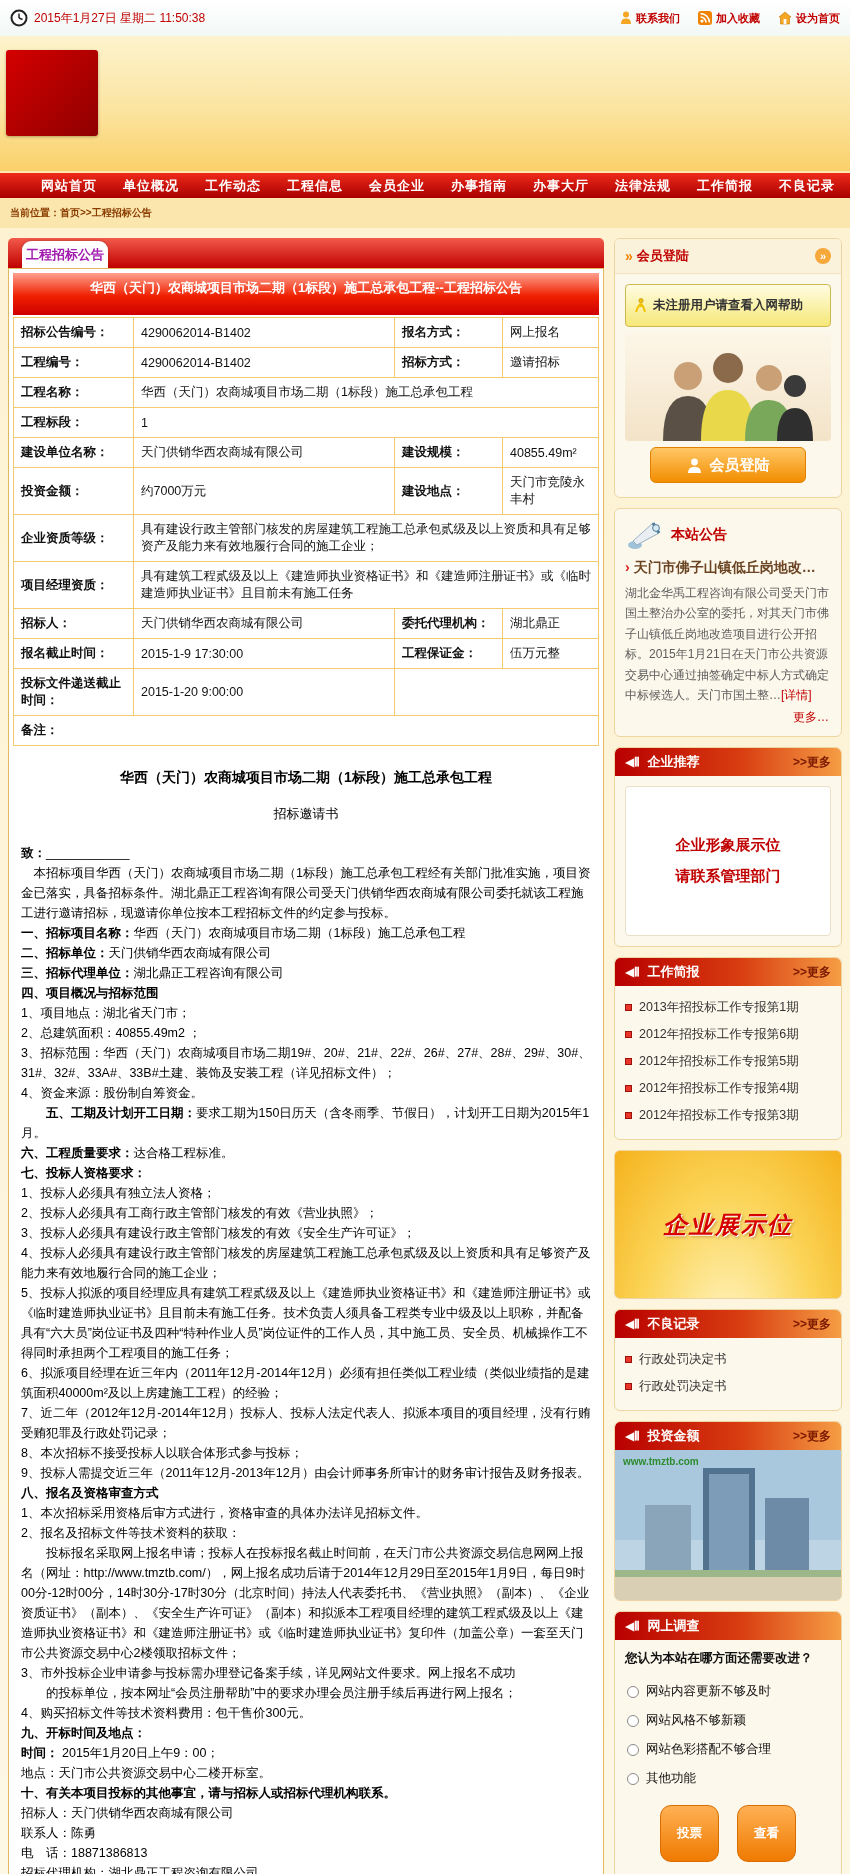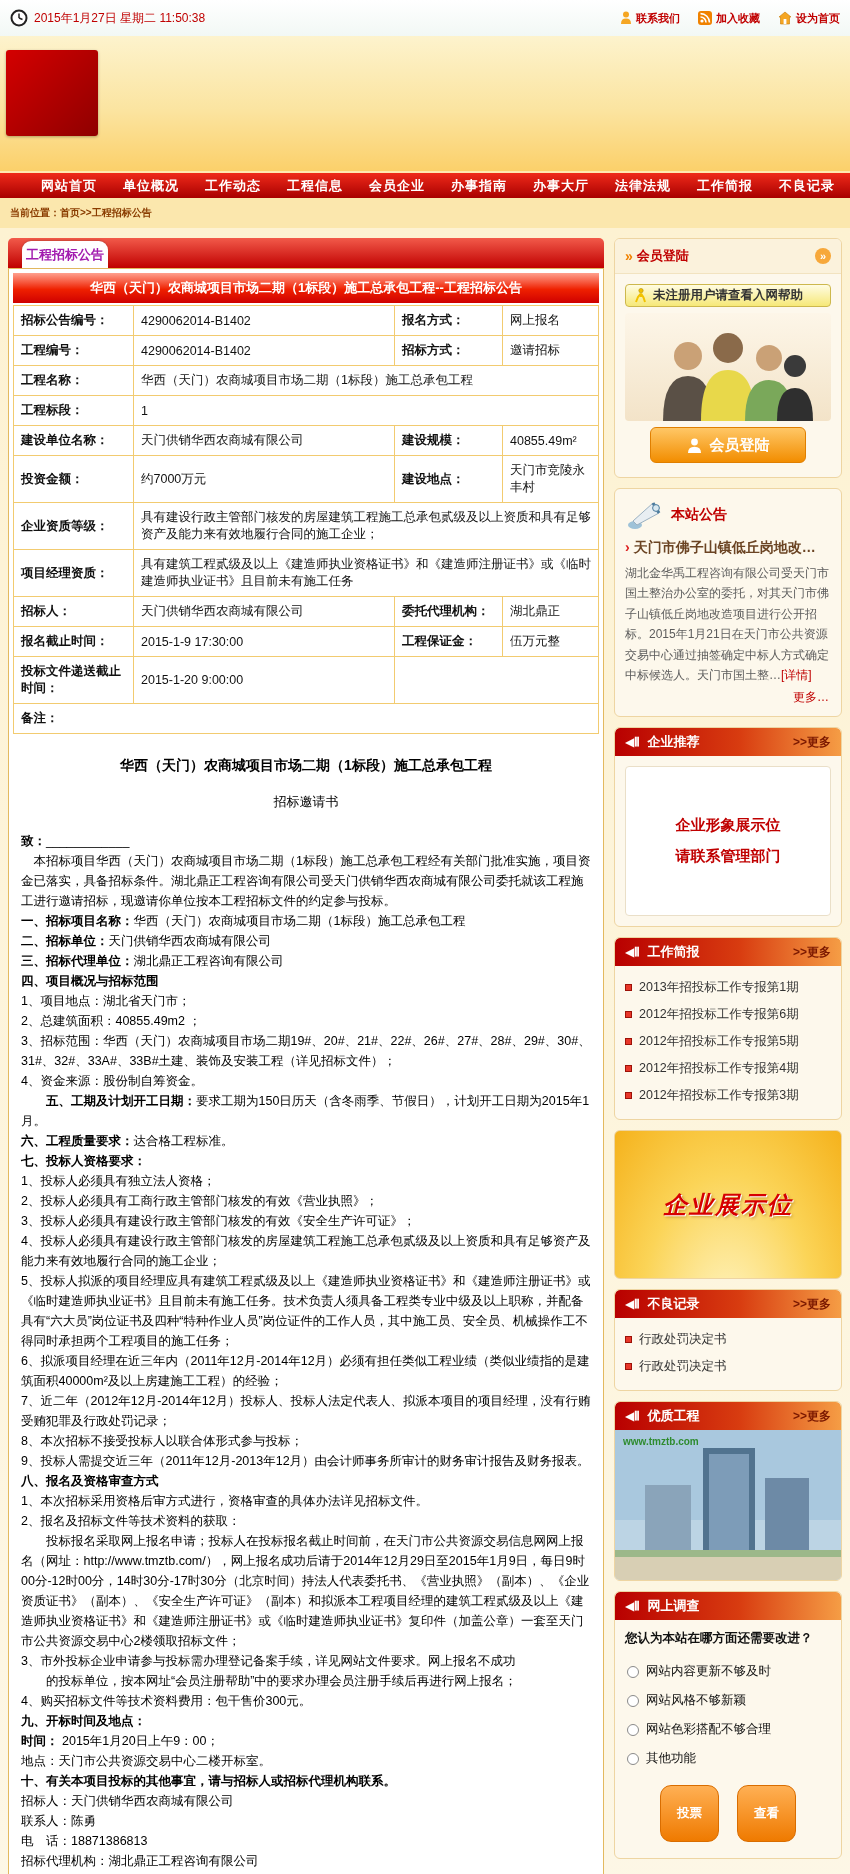--- a/index.html
+++ b/index.html
@@ -26,40 +26,40 @@
   
   .main { display:flex; gap:10px; padding:10px 8px 4px; background:linear-gradient(#fdf2d2,#fdf7e6); align-items:flex-start; }
   .colL { flex:1; min-width:0; }
   .colR { width:228px; flex:none; }
 
   
   .tabbar { height:30px; background:linear-gradient(#f25a4a,#c00000); border-radius:5px 5px 0 0; position:relative; }
   .tab { position:absolute; left:14px; bottom:0; background:#fff; color:#a21caf; font-weight:bold; font-size:13px; padding:5px 4px 4px; border-radius:9px 9px 0 0; box-shadow:0 -1px 2px rgba(0,0,0,.15); }
 
   .doc-wrap { border:1px solid #e3b95f; background:#fff; padding:4px; }
-  .doc-title { height:30px; line-height:30px; text-align:center; color:#fff; font-weight:bold; font-size:13px;
+  .doc-title { height:42px; line-height:30px; text-align:center; color:#fff; font-weight:bold; font-size:13px;
                background:linear-gradient(#ffa08e 0%, #ef2000 55%, #cf0000 100%); }
   table.info { width:100%; border-collapse:collapse; font-size:12.5px; color:#111; margin-top:2px; }
   table.info td { border:1px solid #f2cb70; padding:6px 7px; vertical-align:middle; }
   td.lbl { font-weight:bold; width:120px; }
   td.lbl2 { font-weight:bold; width:108px; }
   td.v2 { width:96px; }
 
   .doc-body { padding:6px 8px 18px; font-size:12.5px; line-height:1.6; color:#000; }
   .doc-h1 { text-align:center; font-weight:bold; font-size:14px; margin:14px 0 4px; }
   .doc-h2 { text-align:center; font-size:13px; margin:16px 0 18px; }
   .doc-line b { font-weight:bold; }
   .ind1 { text-indent:2em; }
 
   
   .sbox { border:1px solid #eed5a2; border-radius:6px; background:#fdf8ec; margin-bottom:10px; overflow:hidden; }
   .login-head { display:flex; align-items:center; padding:8px 10px; font-size:13px; font-weight:bold; color:#c00000; background:#fbf2dc; border-bottom:1px solid #f2e3c0; }
   .gg { color:#f08200; margin-right:4px; font-size:14px; }
   .circle-more { margin-left:auto; width:16px; height:16px; border-radius:50%; background:#f7a83a; color:#fff; font-size:11px; line-height:16px; text-align:center; font-weight:bold; cursor:pointer; }
-  .help-btn { margin:10px 10px 6px; background:linear-gradient(#fffce2,#f6e878); border:1px solid #cdb84d; border-radius:4px; padding:2px 8px; font-size:12.5px; font-weight:bold; color:#333; display:flex; align-items:center; gap:6px; cursor:pointer; }
+  .help-btn { margin:10px 10px 6px; background:linear-gradient(#fffce2,#f6e878); border:1px solid #cdb84d; border-radius:4px; padding:12px 8px; font-size:12.5px; font-weight:bold; color:#333; display:flex; align-items:center; gap:6px; cursor:pointer; }
   .people { margin:4px 10px; height:108px; background:linear-gradient(#fdf6e8,#f3e3c8); border-radius:4px; display:flex; align-items:flex-end; justify-content:center; }
   .login-btn { display:flex; align-items:center; justify-content:center; gap:8px; margin:6px auto 14px; width:156px; height:36px; background:linear-gradient(#ffc766,#f28d00); border:1px solid #e07f00; border-radius:6px; color:#fff; font-weight:bold; font-size:15px; cursor:pointer; }
 
   .notice-body { padding:10px 10px 8px; }
   .notice-head { display:flex; align-items:center; gap:8px; margin-bottom:8px; }
   .notice-ttl { color:#c00000; font-weight:bold; font-size:14px; }
   .notice-link { font-size:14px; font-weight:bold; color:#6b4423; margin:4px 0 6px; cursor:pointer; }
   .notice-link .arr { color:#d22; margin-right:4px; }
   .notice-txt { font-size:12px; color:#5c5c5c; line-height:1.7; }
   .notice-txt .detail { color:#c00000; cursor:pointer; }
@@ -435,21 +435,21 @@
             <div class="li">
               <span class="bullet"></span>
               <span>行政处罚决定书</span>
             </div>
           </div>
       </div>
 
       <div class="sbox">
         <div class="shead">
           <span class="spk">◀⦀</span>
-          <span>优质工程</span>
+          <span>投资金额</span>
           <span class="more">&gt;&gt;更多</span>
         </div>
         <div class="photo">
           <svg width="226" height="150" viewBox="0 0 226 150">
             <rect width="226" height="150" fill="#bcd4e4"></rect>
             <rect y="0" width="226" height="90" fill="#a9c8de"></rect>
             <rect x="88" y="18" width="52" height="112" fill="#51738f"></rect>
             <rect x="94" y="24" width="40" height="100" fill="#7d9cb8"></rect>
             <rect x="30" y="55" width="46" height="75" fill="#8aa4ba"></rect>
             <rect x="150" y="48" width="44" height="82" fill="#6d8aa6"></rect>

